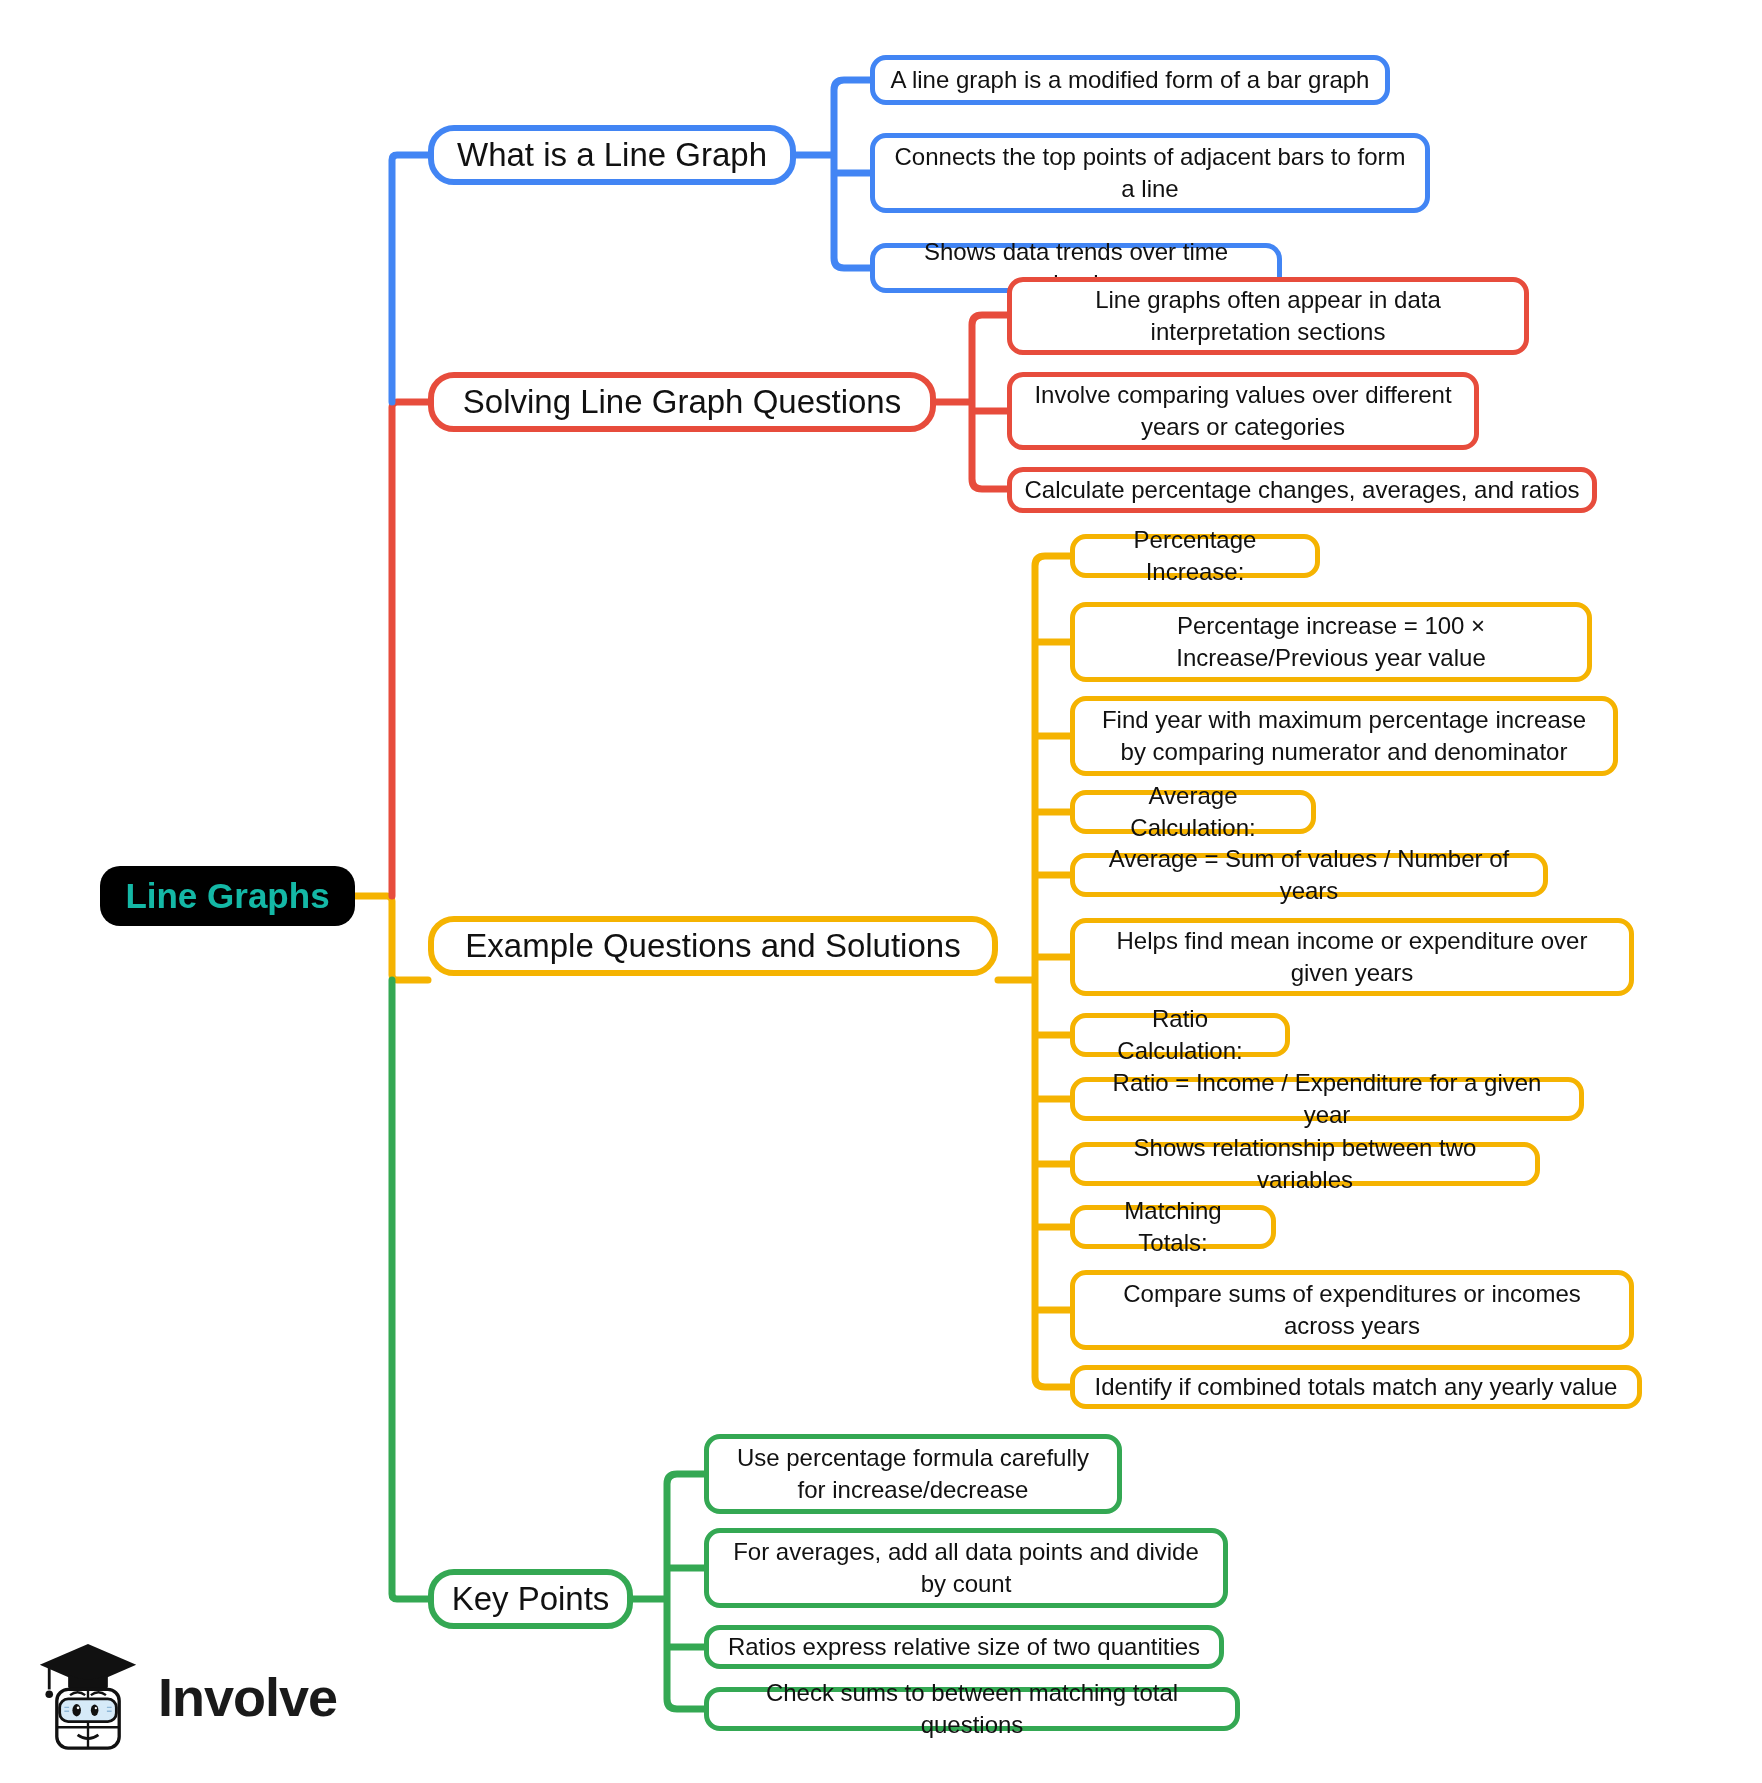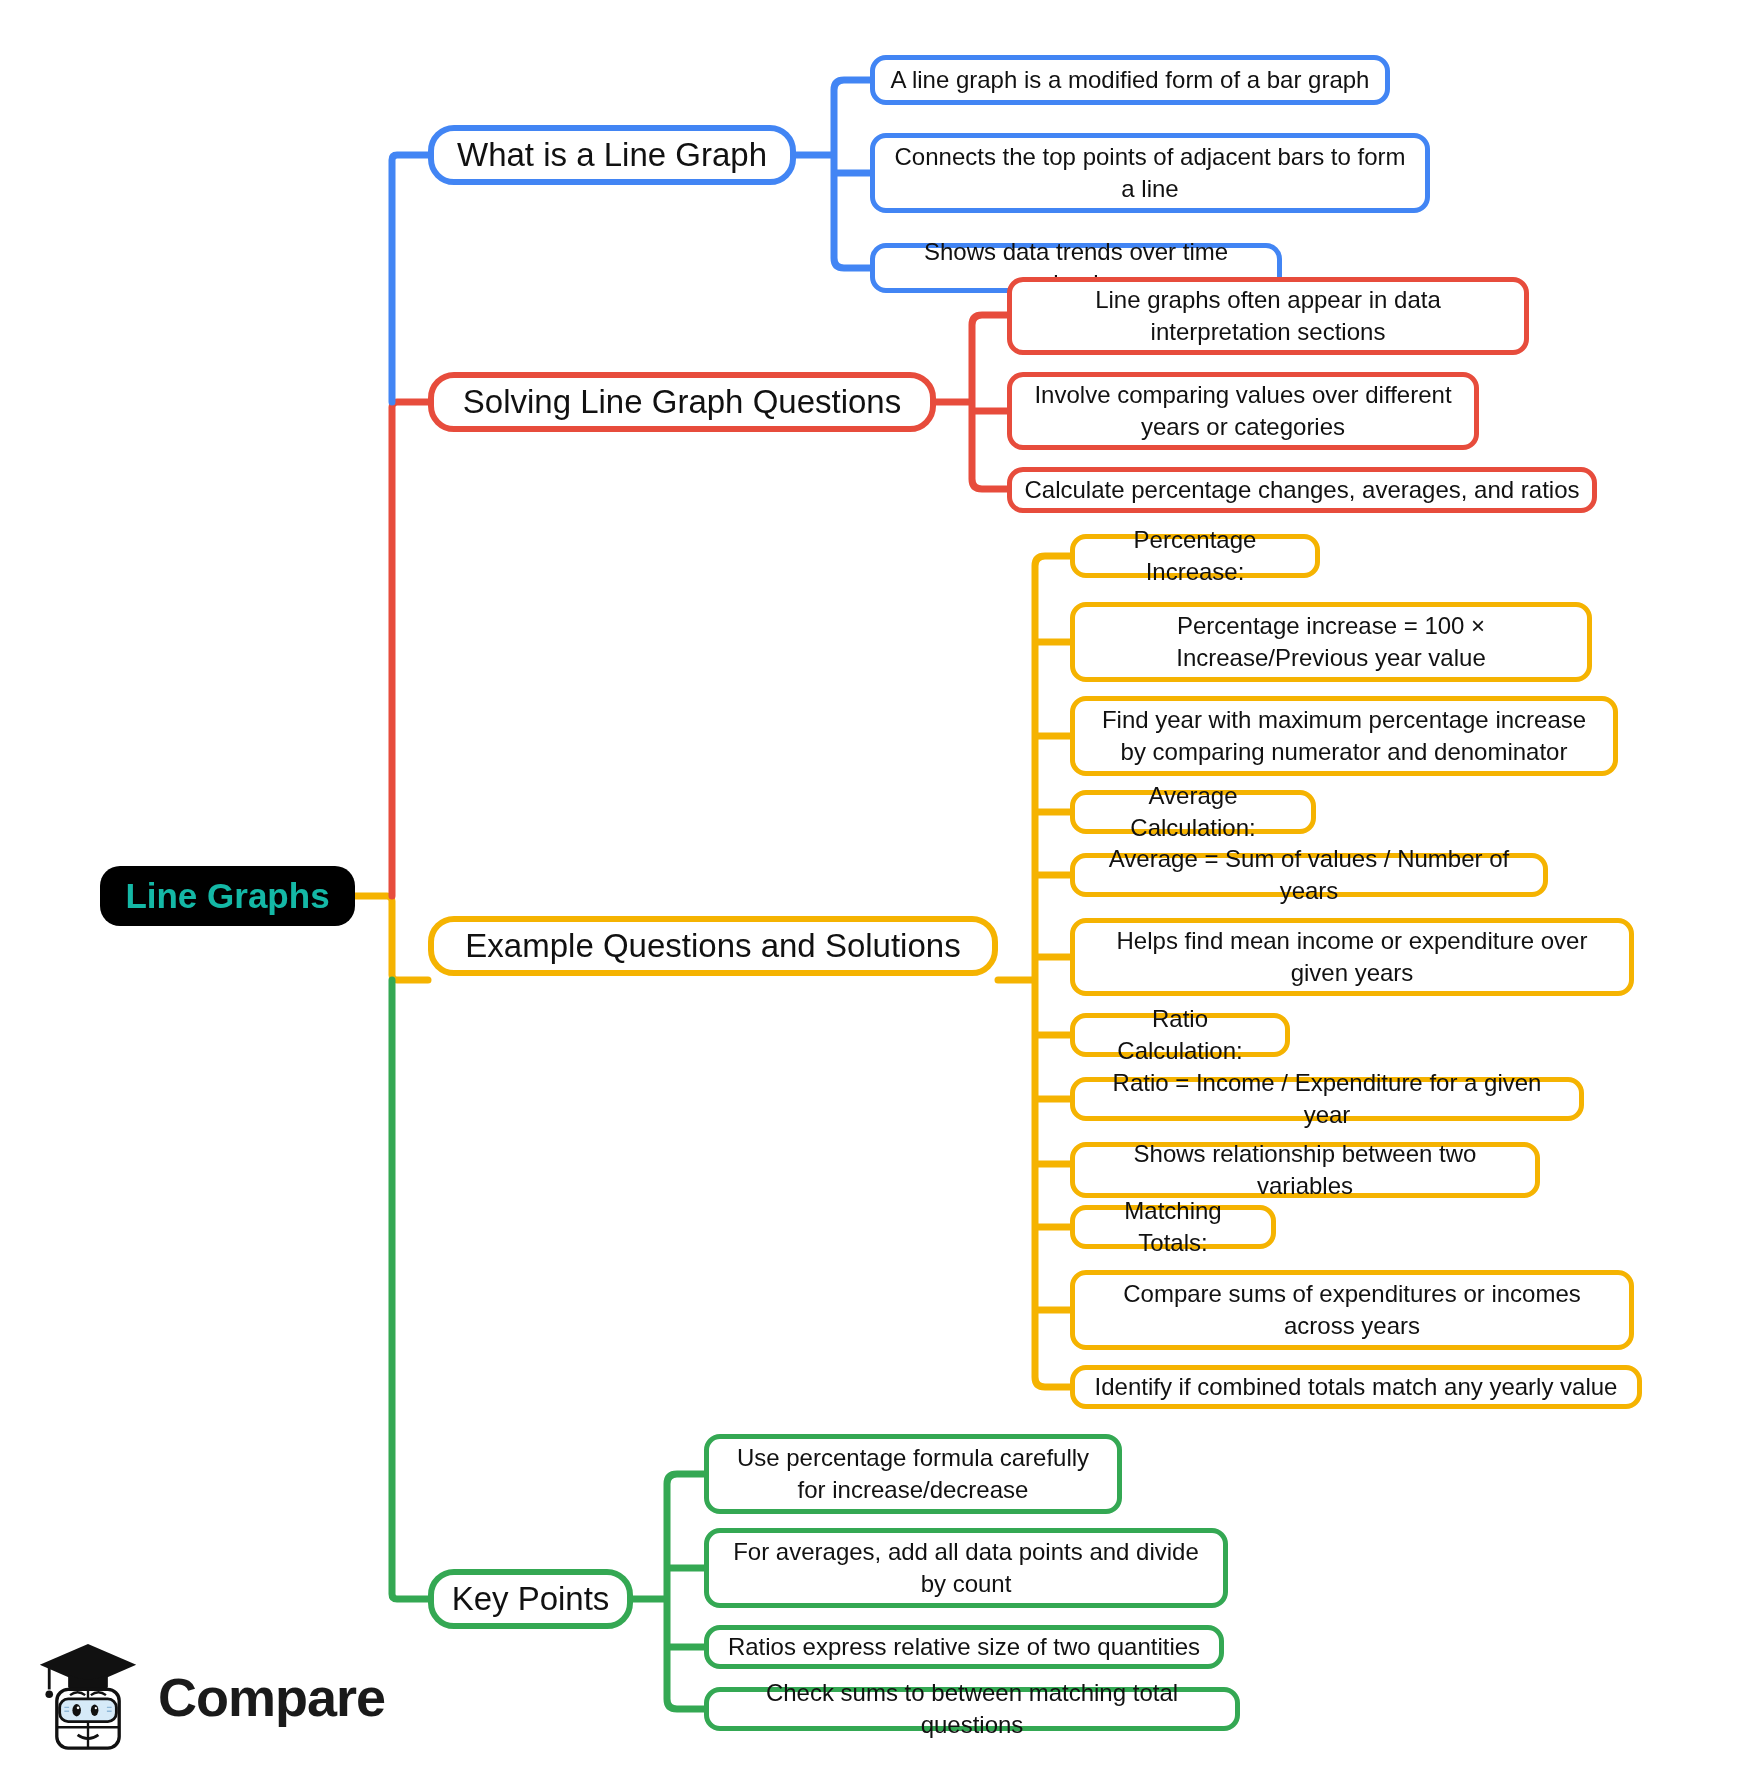--- a/index.html
+++ b/index.html
@@ -102,21 +102,21 @@
 
   <div class="node main c-yellow" style="left:428px; top:916px; width:570px; height:60px;">Example Questions and Solutions</div>
   <div class="node c-yellow" style="left:1070px; top:534px;  width:250px; height:44px;">Percentage Increase:</div>
   <div class="node c-yellow" style="left:1070px; top:602px;  width:522px; height:80px;">Percentage increase = 100 × Increase/Previous year value</div>
   <div class="node c-yellow" style="left:1070px; top:696px;  width:548px; height:80px;">Find year with maximum percentage increase by comparing numerator and denominator</div>
   <div class="node c-yellow" style="left:1070px; top:790px;  width:246px; height:44px;">Average Calculation:</div>
   <div class="node c-yellow" style="left:1070px; top:853px;  width:478px; height:44px;">Average = Sum of values / Number of years</div>
   <div class="node c-yellow" style="left:1070px; top:918px;  width:564px; height:78px;">Helps find mean income or expenditure over given years</div>
   <div class="node c-yellow" style="left:1070px; top:1013px; width:220px; height:44px;">Ratio Calculation:</div>
   <div class="node c-yellow" style="left:1070px; top:1077px; width:514px; height:44px;">Ratio = Income / Expenditure for a given year</div>
-  <div class="node c-yellow" style="left:1070px; top:1142px; width:470px; height:56px;">Shows relationship between two variables</div>
+  <div class="node c-yellow" style="left:1070px; top:1142px; width:470px; height:44px;">Shows relationship between two variables</div>
   <div class="node c-yellow" style="left:1070px; top:1205px; width:206px; height:44px;">Matching Totals:</div>
   <div class="node c-yellow" style="left:1070px; top:1270px; width:564px; height:80px;">Compare sums of expenditures or incomes across years</div>
   <div class="node c-yellow" style="left:1070px; top:1365px; width:572px; height:44px;">Identify if combined totals match any yearly value</div>
 
   <div class="node main c-green" style="left:428px; top:1569px; width:205px; height:60px;">Key Points</div>
   <div class="node c-green" style="left:704px; top:1434px; width:418px; height:80px;text-align:center;">Use percentage formula carefully for increase/decrease</div>
   <div class="node c-green" style="left:704px; top:1528px; width:524px; height:80px;">For averages, add all data points and divide by count</div>
   <div class="node c-green" style="left:704px; top:1625px; width:520px; height:44px;">Ratios express relative size of two quantities</div>
   <div class="node c-green" style="left:704px; top:1687px; width:536px; height:44px;">Check sums to between matching total questions</div>
 
@@ -131,16 +131,16 @@
       <path d="M22 92 H88" stroke="#111" stroke-width="2.5"></path>
       <path d="M36 58 Q44 52 52 58 M58 58 Q66 52 74 58" stroke="#111" stroke-width="2.5" fill="none"></path>
       <rect x="25" y="62" width="60" height="24" rx="9" fill="#D6EAF8" stroke="#111" stroke-width="3"></rect>
       <ellipse cx="43" cy="74" rx="4.5" ry="6.5" fill="#111"></ellipse>
       <ellipse cx="62" cy="74" rx="4" ry="6" fill="#111"></ellipse>
       <circle cx="44.5" cy="71.5" r="1.4" fill="#fff"></circle>
       <circle cx="63.3" cy="71.8" r="1.2" fill="#fff"></circle>
       <path d="M30 71 h5 M30 75 h5 M75 71 h5 M75 75 h5" stroke="#8fb8d8" stroke-width="1.5"></path>
       <path d="M44 100 Q55 108 66 100" stroke="#111" stroke-width="3" fill="none"></path>
     </svg>
-    <span class="wordmark">Compare</span>
+    <span class="wordmark">Involve</span>
   </div>
 
 </div>
 
 </body></html>

